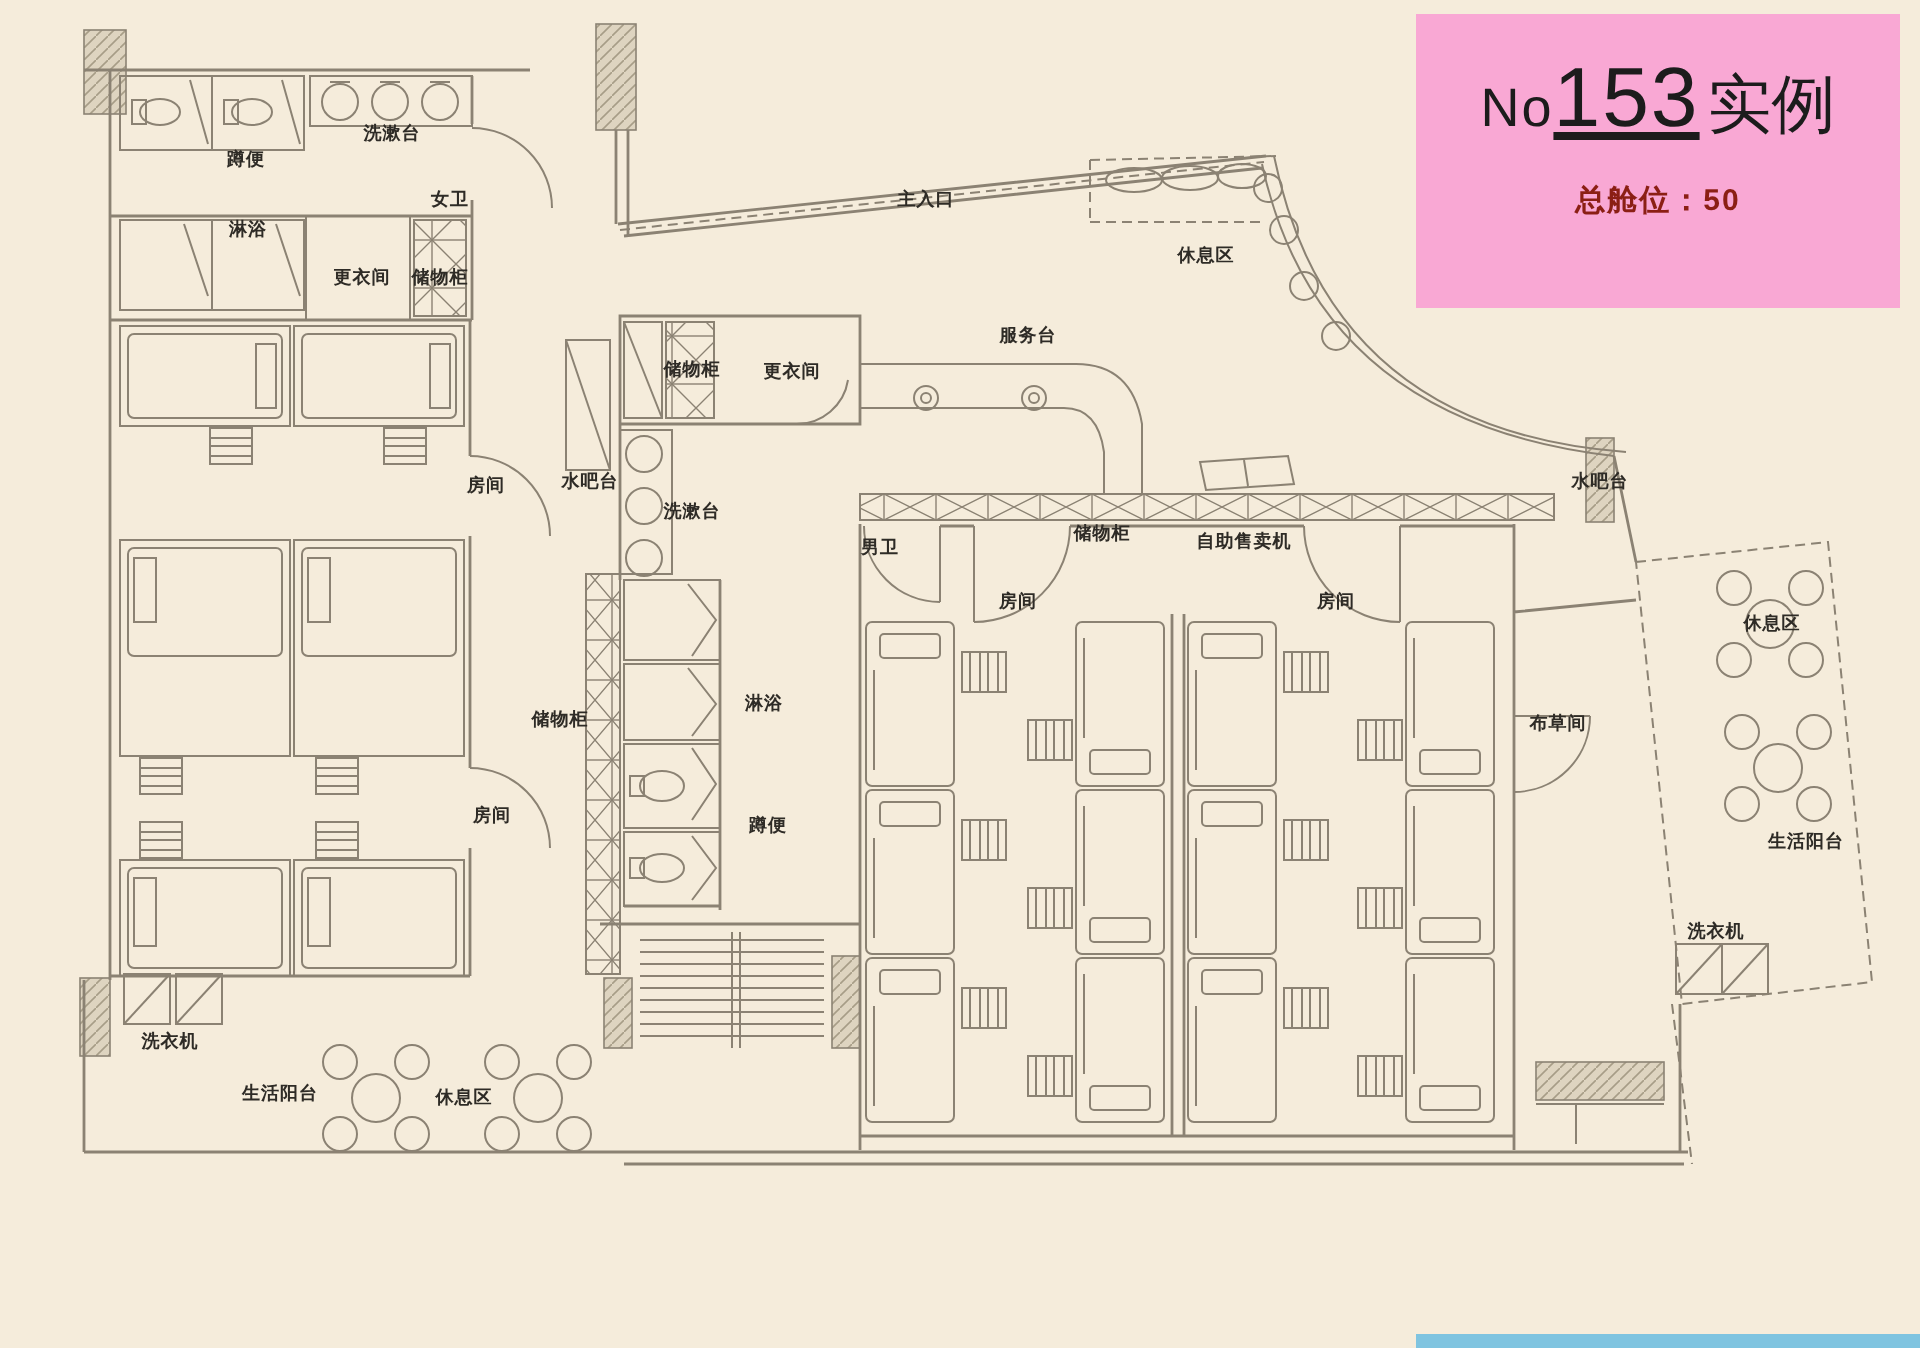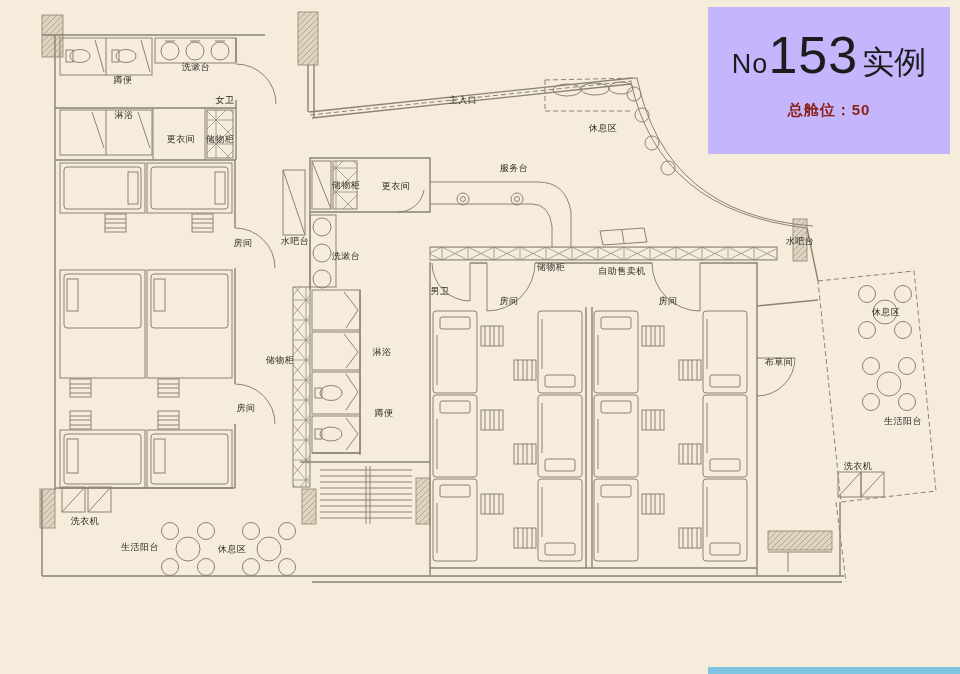--- a/index.html
+++ b/index.html
@@ -1,26 +1,26 @@
 <!DOCTYPE html>
 <html><head>
 <meta charset="utf-8">
 <style>
   html,body{margin:0;padding:0;}
   .stage{position:relative;width:960px;height:674px;background:#f5ecdb;overflow:hidden;
          font-family:"Liberation Sans","DejaVu Sans",sans-serif;}
   .plan-svg{position:absolute;left:0;top:0;}
   .plan-labels{position:absolute;left:0;top:0;width:960px;height:674px;pointer-events:none;}
-  .plan-label{position:absolute;transform:translate(-50%,-50%);font-size:9px;font-weight:400;
+  .plan-label{position:absolute;transform:translate(-50%,-50%);font-size:9px;font-weight:700;
               color:#2e2b26;letter-spacing:.5px;white-space:nowrap;}
-  .info-card{position:absolute;left:708px;top:7px;width:242px;height:147px;background:#c4b5fd;
+  .info-card{position:absolute;left:708px;top:7px;width:242px;height:147px;background:#f9a8d4;
              display:flex;flex-direction:column;align-items:center;}
   .card-title{display:flex;align-items:baseline;margin-top:18px;color:#1c1c1c;}
   .card-no{font-size:27px;letter-spacing:1px;}
-  .card-num{font-size:52px;letter-spacing:1px;}
+  .card-num{font-size:42px;letter-spacing:1px;text-decoration:underline;}
   .card-suffix{font-size:32px;margin-left:4px;}
   .card-capacity{margin-top:16px;font-size:15px;font-weight:700;color:#8b1f14;letter-spacing:1px;}
   .bottom-strip{position:absolute;left:708px;top:667px;width:252px;height:7px;background:#7fc4e0;}
 </style>
 </head>
 <body>
 
 <div class="stage">
 
   <svg class="plan-svg" width="960" height="674" viewBox="0 0 960 674">
@@ -263,21 +263,21 @@
       <span class="plan-label" style="left: 124px; top: 115px;">淋浴</span>
       <span class="plan-label" style="left: 181px; top: 139px;">更衣间</span>
       <span class="plan-label" style="left: 220px; top: 139px;">储物柜</span>
       <span class="plan-label" style="left: 243px; top: 243px;">房间</span>
       <span class="plan-label" style="left: 246px; top: 408px;">房间</span>
       <span class="plan-label" style="left: 280px; top: 360px;">储物柜</span>
       <span class="plan-label" style="left: 295px; top: 241px;">水吧台</span>
       <span class="plan-label" style="left: 346px; top: 185px;">储物柜</span>
       <span class="plan-label" style="left: 396px; top: 186px;">更衣间</span>
       <span class="plan-label" style="left: 346px; top: 256px;">洗漱台</span>
-      <span class="plan-label" style="left: 440px; top: 291px;">男卫</span>
+      <span class="plan-label" style="left: 440px; top: 274px;">男卫</span>
       <span class="plan-label" style="left: 382px; top: 352px;">淋浴</span>
       <span class="plan-label" style="left: 384px; top: 413px;">蹲便</span>
       <span class="plan-label" style="left: 514px; top: 168px;">服务台</span>
       <span class="plan-label" style="left: 603px; top: 128px;">休息区</span>
       <span class="plan-label" style="left: 622px; top: 227px; margin-top: 44px;">自助售卖机</span>
       <span class="plan-label" style="left: 551px; top: 267px;">储物柜</span>
       <span class="plan-label" style="left: 509px; top: 301px;">房间</span>
       <span class="plan-label" style="left: 668px; top: 301px;">房间</span>
       <span class="plan-label" style="left: 800px; top: 241px;">水吧台</span>
       <span class="plan-label" style="left: 779px; top: 362px;">布草间</span>

